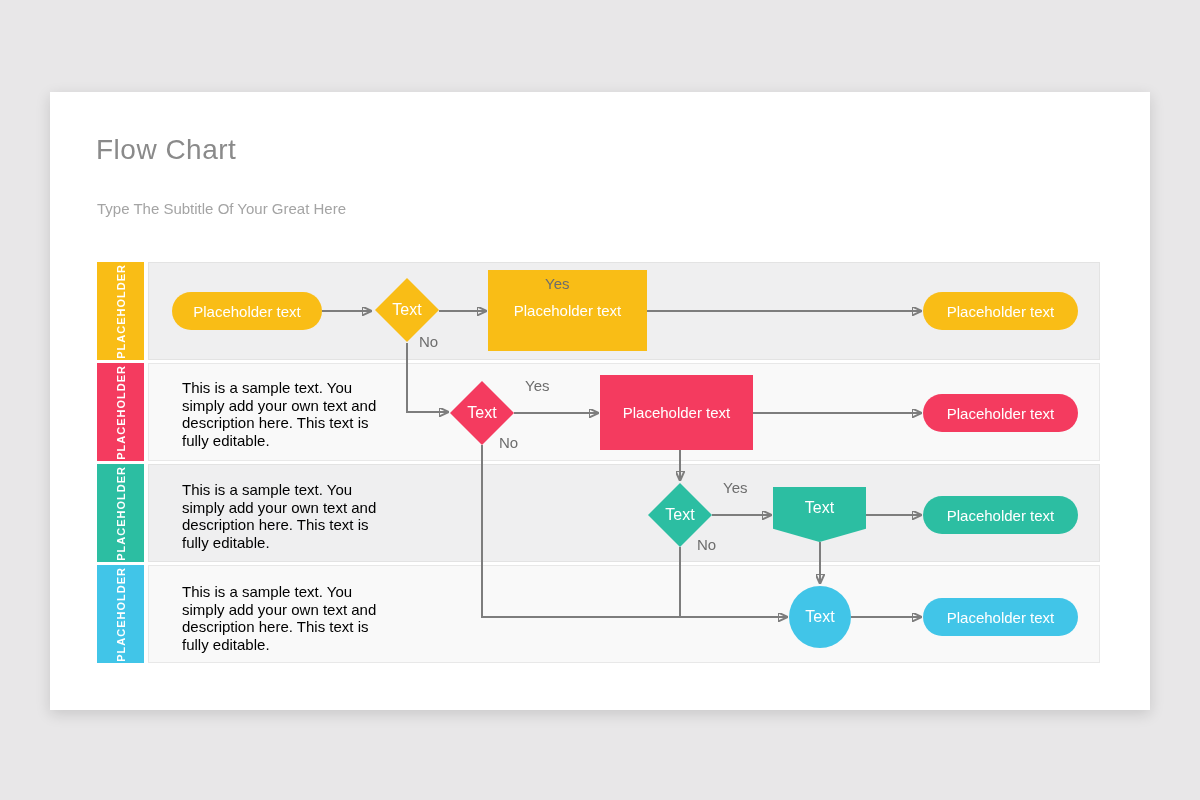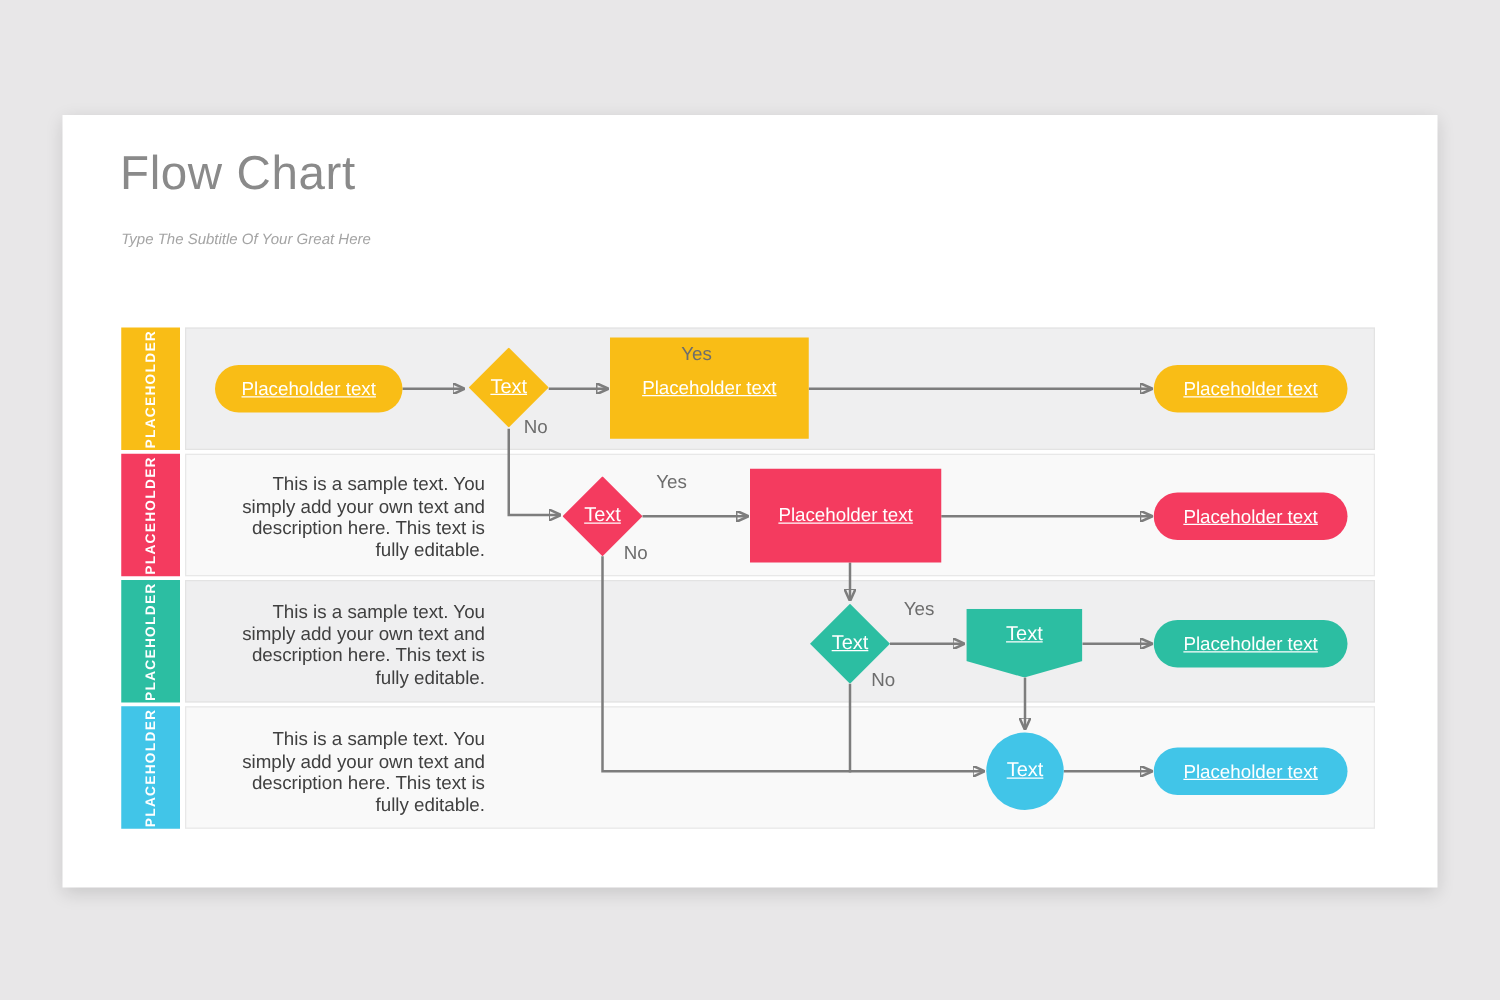--- a/index.html
+++ b/index.html
@@ -7,48 +7,48 @@
     width:1200px;height:800px;position:relative;
     background:#e8e7e8;
     font-family:"Liberation Sans", sans-serif;
     overflow:hidden;
   }
   .slide{
     position:absolute;left:50px;top:92px;width:1100px;height:618px;
     background:#ffffff;box-shadow:0 4px 14px rgba(0,0,0,0.14);
   }
   .title{
-    position:absolute;left:46px;top:26px;
-    font-size:38px;color:#8a8a8a;letter-spacing:0.5px;
+    position:absolute;left:46px;top:42px;
+    font-size:28px;color:#8a8a8a;letter-spacing:0.5px;
   }
   .subtitle{
-    position:absolute;left:47px;top:92px;
-    font-size:12px;color:#a4a4a4;font-style:italic;
+    position:absolute;left:47px;top:108px;
+    font-size:15px;color:#a4a4a4;
   }
   .chart{position:absolute;left:47px;top:170px;width:1003px;height:401px;}
   .row{position:absolute;left:51px;width:952px;height:98px;box-sizing:border-box;}
   .row.dark{background:#efeff0;border:1px solid #e3e3e3;}
   .row.light{background:#f9f9f9;border:1px solid #e8e8e8;}
   .bar{
     position:absolute;left:0;width:47px;height:98px;
     display:flex;align-items:center;justify-content:center;
   }
   .bar span{
     writing-mode:vertical-rl;transform:rotate(180deg);
     color:#fff;font-size:11px;font-weight:bold;letter-spacing:1px;
   }
-  .shape{position:absolute;z-index:3;color:#fff;display:flex;align-items:center;justify-content:center;text-decoration:underline;}
+  .shape{position:absolute;z-index:3;color:#fff;display:flex;align-items:center;justify-content:center;}
   .pill{height:38px;border-radius:19px;font-size:15px;}
   .diamond{width:64px;height:64px;clip-path:polygon(50% 0,100% 50%,50% 100%,0 50%);font-size:16px;}
   .rect{font-size:15px;}
   .pentagon{width:93px;height:55px;clip-path:polygon(0 0,100% 0,100% 76%,50% 100%,0 76%);font-size:16px;align-items:flex-start;}
   .pentagon span{line-height:42px;}
   .circle{width:62px;height:62px;border-radius:50%;font-size:16px;}
   .desc{
-    position:absolute;width:206px;font-size:15px;line-height:17.5px;color:#404040;z-index:3;text-align:right;
+    position:absolute;width:206px;font-size:15px;line-height:17.5px;color:#000000;z-index:3;
   }
   .flow-label{position:absolute;font-size:15px;color:#6d6d6d;z-index:4;text-align:center;}
   svg.connectors{position:absolute;left:0;top:0;z-index:2;}
   svg.connectors path{stroke:#7d7d7d;stroke-width:2;fill:none;}
 </style>
 </head>
 <body>
 
 <div class="slide">
   <div class="title">Flow Chart</div>

